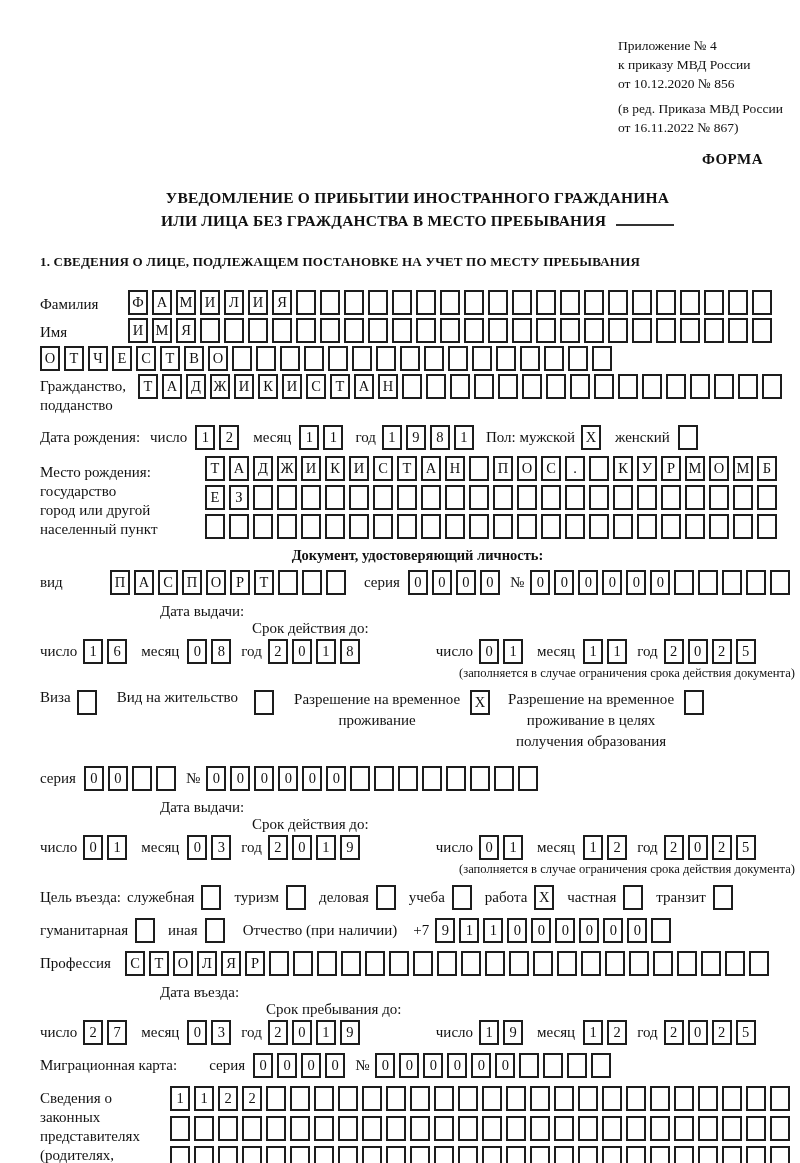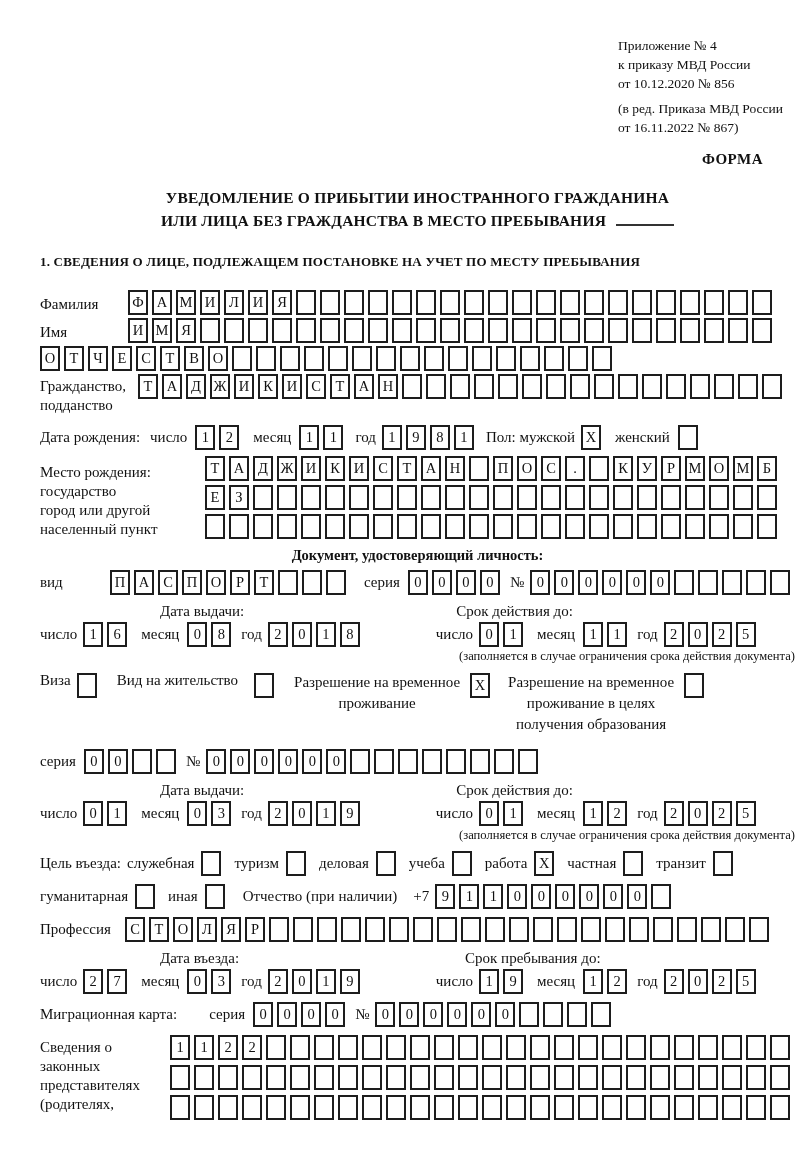--- a/index.html
+++ b/index.html
@@ -27,21 +27,21 @@
     border:2px solid #1d1d1d;display:flex;align-items:center;justify-content:center;
     font-size:14.5px;flex-shrink:0;background:#fff;
   }
   .lblcol{flex-shrink:0;line-height:19px;padding-top:3px;}
   .w88{width:88px;} .w160{width:160px;} .w98{width:98px;} .w165{width:165px;} .w70{width:70px;} .w85{width:85px;} .w130{width:130px;}
   .stack .row{margin-bottom:4px;}
   .ml6{margin-left:6px;} .ml8{margin-left:8px;} .ml10{margin-left:10px;} .ml14{margin-left:14px;} .ml16{margin-left:16px;}
   .mr6{margin-right:6px;} .mr8{margin-right:8px;}
   .center-heading{text-align:center;font-weight:bold;font-size:14.5px;margin:8px 0 6px 0;}
   
-  .dates-labels{display:flex;margin:8px 0 2px 0;}
+  .dates-labels{display:flex;margin:8px 0 2px 0;flex-direction:column;}
   .dates-labels .l{margin-left:120px;}
   .dates-labels .r{margin-left:212px;}
   .dates-row{display:flex;align-items:center;margin-bottom:2px;}
   .dates-row .grp{display:flex;align-items:center;}
   .dates-row .grp2{margin-left:72px;}
   .note-right{text-align:right;font-size:12.6px;margin:1px 0 8px 0;}
   .restext{line-height:23px;font-size:15px;margin-top:6px;}
   
   .visa-row{display:flex;align-items:flex-start;margin:6px 0 14px 0;}
   .visa-row .cells{margin-top:1px;}

